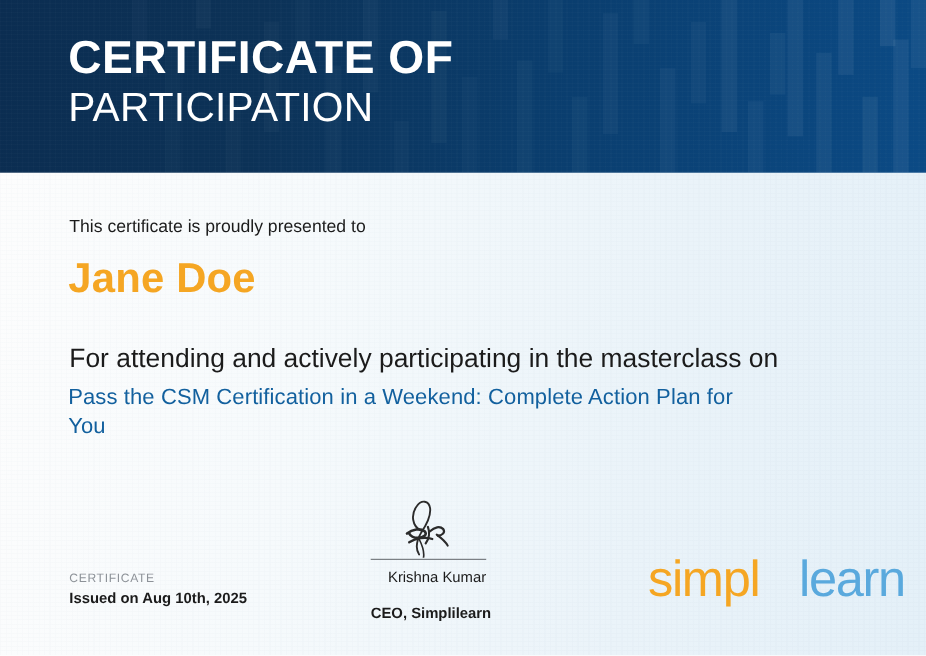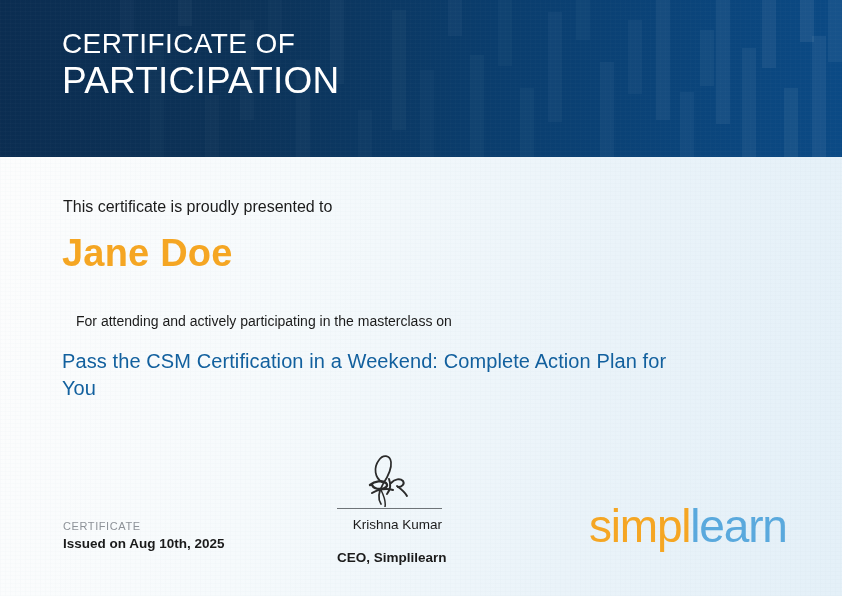--- a/index.html
+++ b/index.html
@@ -53,22 +53,22 @@
   .header-title {
     position: absolute;
     left: 62px;
     top: 28px;
     color: #ffffff;
     line-height: 1.16;
     z-index: 3;
   }
   .header-title .line1 {
     display: block;
-    font-size: 28px;
-    font-weight: 400;
+    font-size: 42px;
+    font-weight: 700;
     letter-spacing: .4px;
   }
   .header-title .line2 {
     display: block;
     font-size: 37px;
     font-weight: 400;
     letter-spacing: .2px;
   }
 
   
@@ -85,23 +85,22 @@
     top: 232px;
     font-size: 38px;
     font-weight: 700;
     color: #f5a623;
     letter-spacing: .2px;
   }
   .attending-label {
     position: absolute;
     left: 63px;
     top: 313px;
-    font-size: 14px;
-    color: #1b1b1b;
-    margin-left: 13px;
+    font-size: 24px;
+    color: #1b1b1b;
   }
   .course-title {
     position: absolute;
     left: 62px;
     top: 348px;
     width: 640px;
     font-size: 20px;
     font-weight: 400;
     color: #12609e;
     line-height: 1.33;
@@ -162,21 +161,21 @@
     position: absolute;
     left: 589px;
     top: 503px;
     font-size: 46px;
     font-weight: 400;
     letter-spacing: -1.2px;
     line-height: 1;
     white-space: nowrap;
   }
   .logo .simpl { color: #f5a623; text-align: center; }
-  .logo .learn { color: #5aa9dd; }
+  .logo .learn { color: #5aa9dd; padding-left: 36px; }
 </style>
 </head>
 <body>
 
 <div class="certificate">
 
   <div class="header">
     <div class="bars">
         <span style="left: 120px; top: 0px; width: 14px; height: 70px; opacity: 0.022;"></span>
         <span style="left: 150px; top: 40px; width: 14px; height: 117px; opacity: 0.02;"></span>

